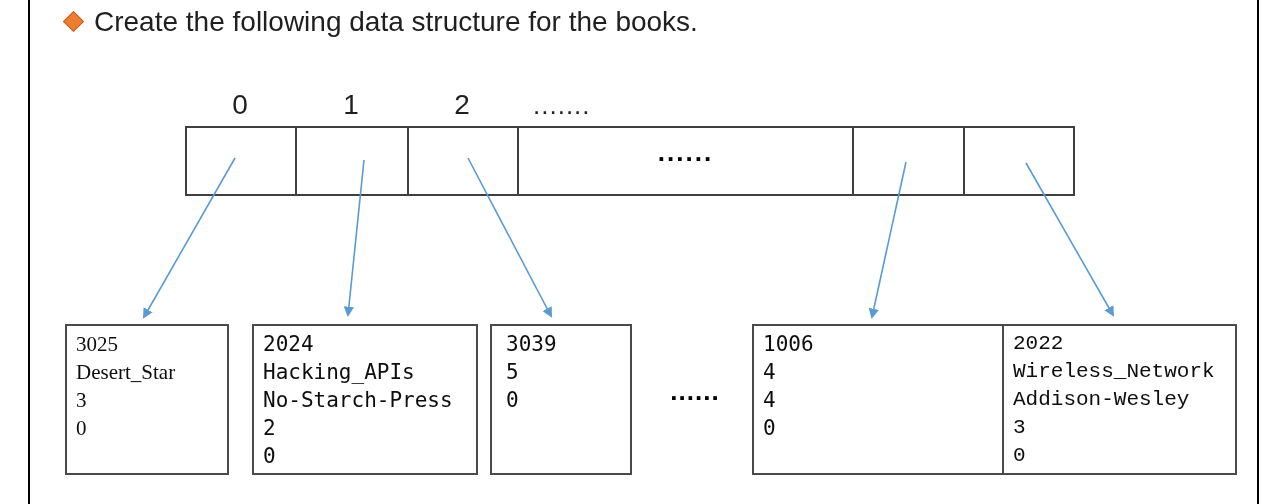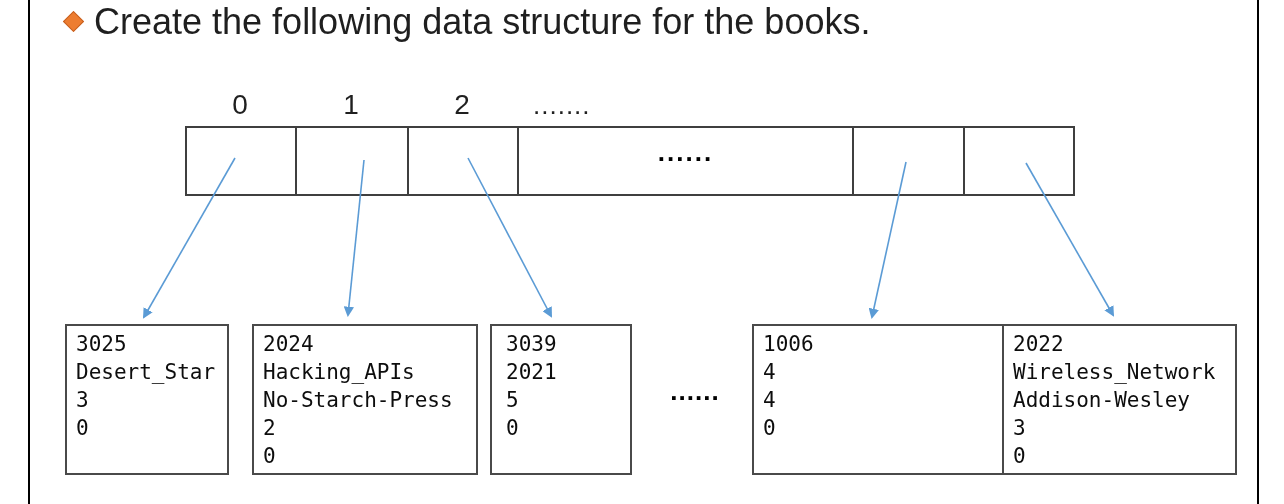--- a/index.html
+++ b/index.html
@@ -42,21 +42,21 @@
     width: 15px;
     height: 15px;
     background: var(--accent-orange);
     border: 1px solid #c55f1f;
     transform: rotate(45deg);
   }
   .slide-title {
     position: absolute;
     left: 94px;
     top: 5px;
-    font-size: 36px;
+    font-size: 28px;
     line-height: 34px;
     color: var(--text);
     white-space: nowrap;
   }
 
   
   .idx-label {
     position: absolute;
     top: 88px;
     height: 34px;
@@ -125,25 +125,25 @@
     background: #ffffff;
     border: 2px solid var(--box-border);
     padding: 4px 8px 0 9px;
     font-family: "DejaVu Sans Mono", monospace;
     font-size: 21px;
     line-height: 28px;
     color: #0d0d0d;
     white-space: nowrap;
     overflow: hidden;
   }
-  .box-1 { left: 65px;   width: 164px; }
+  .box-1 { left: 65px;   width: 164px; font-family: Liberation Serif, serif; }
   .box-2 { left: 252px;  width: 226px; }
   .box-3 { left: 490px;  width: 142px; padding-left: 14px; }
   .box-4 { left: 752px;  width: 264px; }
-  .box-5 { left: 1002px; width: 235px; }
+  .box-5 { left: 1002px; width: 235px; font-family: Liberation Mono, monospace; }
   .record-line { display: block; }
 
   .mid-ellipsis {
     position: absolute;
     left: 652px;
     top: 376px;
     width: 86px;
     text-align: center;
     font-weight: bold;
     font-size: 26px;
@@ -201,21 +201,20 @@
   <div class="record-box box-2">
     <span class="record-line">2024</span>
     <span class="record-line">Hacking_APIs</span>
     <span class="record-line">No-Starch-Press</span>
     <span class="record-line">2</span>
     <span class="record-line">0</span>
   </div>
 
   <div class="record-box box-3">
     <span class="record-line">3039</span>
-    <span class="record-line">2021</span>
     <span class="record-line">5</span>
     <span class="record-line">0</span>
   </div>
 
   <div class="mid-ellipsis">......</div>
 
   <div class="record-box box-4">
     <span class="record-line">1006</span>
     <span class="record-line">4</span>
     <span class="record-line">4</span>

